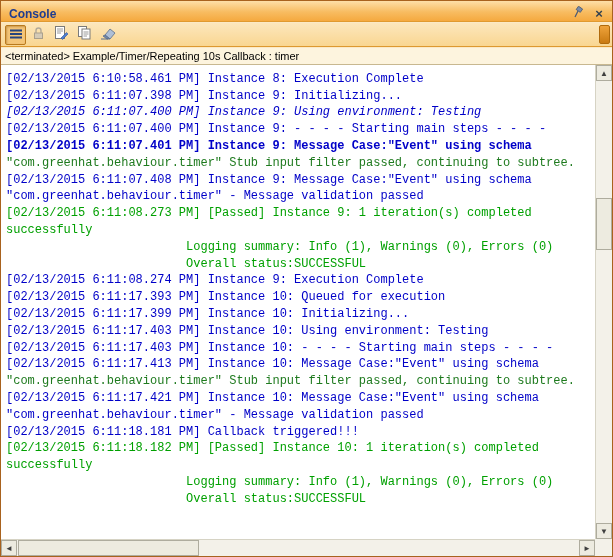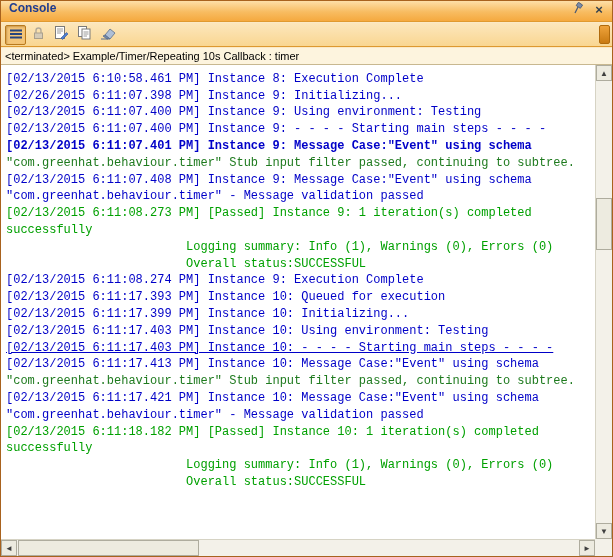--- a/index.html
+++ b/index.html
@@ -2,21 +2,21 @@
 <html><head>
 <meta charset="utf-8">
 <style>
   * { margin:0; padding:0; box-sizing:border-box; }
   html,body { width:613px; height:557px; background:#fff; font-family:"Liberation Sans",sans-serif; }
   .window { position:relative; width:613px; height:557px; border:1px solid #A8621E; background:#FBE9C6; overflow:hidden; }
 
   
   .titlebar { position:absolute; top:0; left:0; right:0; height:21px;
     background:linear-gradient(to bottom,#FDDFA8 0%,#F8BC61 55%,#F5A93F 100%);
-    border-bottom:1px solid #E09A30; display:flex; align-items:flex-start; }
+    border-bottom:1px solid #E09A30; display:flex; align-items:flex-end; }
   .titlebar .title { color:#1F3C8F; font-weight:bold; font-size:12px; padding-left:8px; }
   .titlebar-buttons { margin-left:auto; display:flex; align-items:center; gap:4px; padding-right:5px; }
   .tb-btn { width:16px; height:16px; display:flex; align-items:center; justify-content:center; cursor:default; }
   .close-glyph { font-size:13px; font-weight:bold; color:#33414F; line-height:1; }
 
   
   .toolbar { position:absolute; top:22px; left:0; right:0; height:24px;
     background:linear-gradient(to bottom,#FCE7BD 0%,#F9D691 100%);
     border-bottom:1px solid #DD9930; display:flex; align-items:center; padding-left:4px; }
   .tool-btn { width:21px; height:20px; margin-right:2px; display:flex; align-items:center; justify-content:center;
@@ -126,40 +126,41 @@
     <span class="toolbar-stripe"></span>
   </div>
 
   <div class="status-row">&lt;terminated&gt; Example/Timer/Repeating 10s Callback : timer</div>
 
   <div class="console-area">
     <div class="console-viewport">
       <div class="console-inner">
           <div class="console-line" style="color: rgb(0, 160, 0);">                         Overall status:SUCCESSFUL</div>
           <div class="console-line" style="color: rgb(0, 0, 200);">[02/13/2015 6:10:58.461 PM] Instance 8: Execution Complete</div>
-          <div class="console-line" style="color: rgb(0, 0, 200);">[02/26/2015 6:11:07.398 PM] Instance 9: Initializing...</div>
-          <div class="console-line" style="color: rgb(0, 0, 200);">[02/13/2015 6:11:07.400 PM] Instance 9: Using environment: Testing</div>
+          <div class="console-line" style="color: rgb(0, 0, 200);">[02/13/2015 6:11:07.398 PM] Instance 9: Initializing...</div>
+          <div class="console-line" style="color: rgb(0, 0, 200); font-style: italic;">[02/13/2015 6:11:07.400 PM] Instance 9: Using environment: Testing</div>
           <div class="console-line" style="color: rgb(0, 0, 200);">[02/13/2015 6:11:07.400 PM] Instance 9: - - - - Starting main steps - - - -</div>
           <div class="console-line" style="color: rgb(0, 0, 200); font-weight: bold;">[02/13/2015 6:11:07.401 PM] Instance 9: Message Case:"Event" using schema</div>
           <div class="console-line" style="color: rgb(30, 122, 30);">"com.greenhat.behaviour.timer" Stub input filter passed, continuing to subtree.</div>
           <div class="console-line" style="color: rgb(0, 0, 200);">[02/13/2015 6:11:07.408 PM] Instance 9: Message Case:"Event" using schema</div>
           <div class="console-line" style="color: rgb(0, 0, 200);">"com.greenhat.behaviour.timer" - Message validation passed</div>
           <div class="console-line" style="color: rgb(0, 160, 0);">[02/13/2015 6:11:08.273 PM] [Passed] Instance 9: 1 iteration(s) completed</div>
           <div class="console-line" style="color: rgb(0, 160, 0);">successfully</div>
           <div class="console-line" style="color: rgb(0, 160, 0);">                         Logging summary: Info (1), Warnings (0), Errors (0)</div>
           <div class="console-line" style="color: rgb(0, 160, 0);">                         Overall status:SUCCESSFUL</div>
           <div class="console-line" style="color: rgb(0, 0, 200);">[02/13/2015 6:11:08.274 PM] Instance 9: Execution Complete</div>
           <div class="console-line" style="color: rgb(0, 0, 200);">[02/13/2015 6:11:17.393 PM] Instance 10: Queued for execution</div>
           <div class="console-line" style="color: rgb(0, 0, 200);">[02/13/2015 6:11:17.399 PM] Instance 10: Initializing...</div>
           <div class="console-line" style="color: rgb(0, 0, 200);">[02/13/2015 6:11:17.403 PM] Instance 10: Using environment: Testing</div>
-          <div class="console-line" style="color: rgb(0, 0, 200); text-decoration: underline;">[02/13/2015 6:11:17.403 PM] Instance 10: - - - - Starting main steps - - - -</div>
+          <div class="console-line" style="color: rgb(0, 0, 200);">[02/13/2015 6:11:17.403 PM] Instance 10: - - - - Starting main steps - - - -</div>
           <div class="console-line" style="color: rgb(0, 0, 200);">[02/13/2015 6:11:17.413 PM] Instance 10: Message Case:"Event" using schema</div>
           <div class="console-line" style="color: rgb(30, 122, 30);">"com.greenhat.behaviour.timer" Stub input filter passed, continuing to subtree.</div>
           <div class="console-line" style="color: rgb(0, 0, 200);">[02/13/2015 6:11:17.421 PM] Instance 10: Message Case:"Event" using schema</div>
           <div class="console-line" style="color: rgb(0, 0, 200);">"com.greenhat.behaviour.timer" - Message validation passed</div>
+          <div class="console-line" style="color: rgb(0, 0, 200);">[02/13/2015 6:11:18.181 PM] Callback triggered!!!</div>
           <div class="console-line" style="color: rgb(0, 160, 0);">[02/13/2015 6:11:18.182 PM] [Passed] Instance 10: 1 iteration(s) completed</div>
           <div class="console-line" style="color: rgb(0, 160, 0);">successfully</div>
           <div class="console-line" style="color: rgb(0, 160, 0);">                         Logging summary: Info (1), Warnings (0), Errors (0)</div>
           <div class="console-line" style="color: rgb(0, 160, 0);">                         Overall status:SUCCESSFUL</div>
         </div>
     </div>
 
     <div class="vscroll">
       <div class="sb-btn sb-up">
           <span>▲</span>

